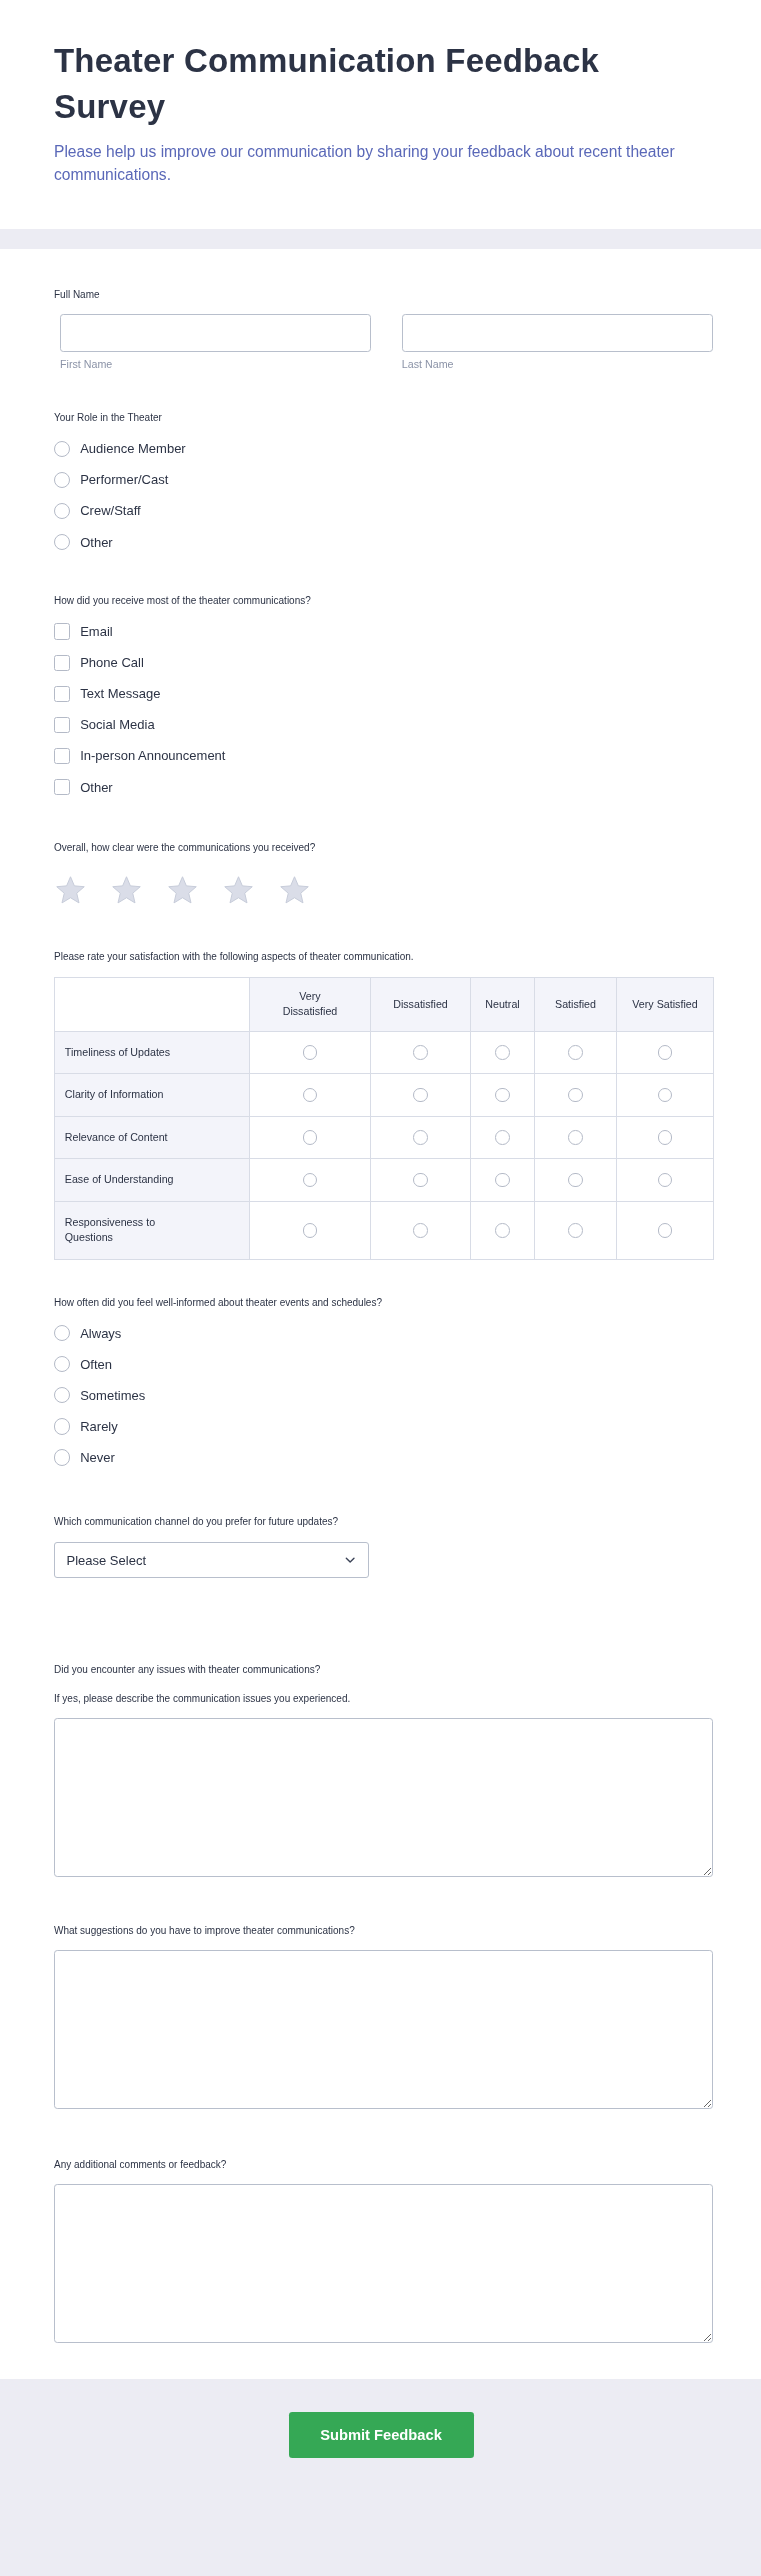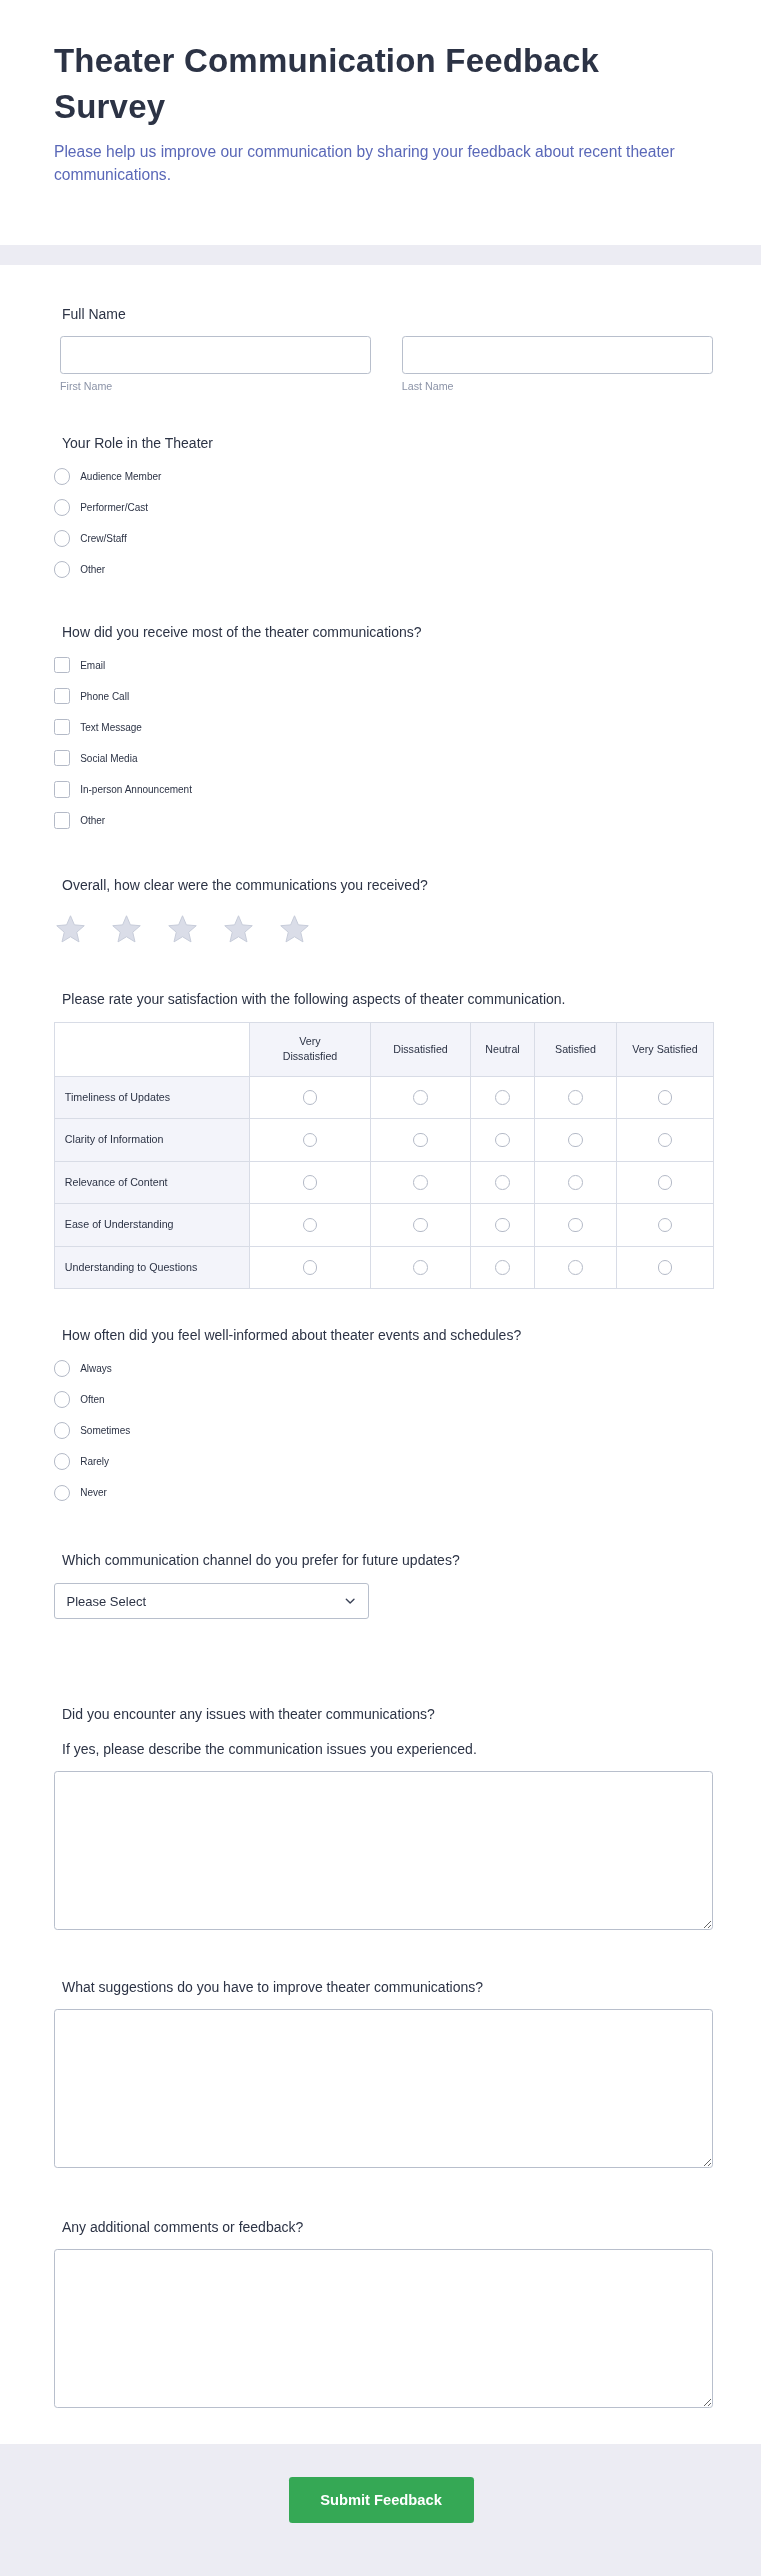--- a/index.html
+++ b/index.html
@@ -21,53 +21,53 @@
   html,body{background:var(--page-bg);}
   body{
     width:762px;
     min-height:2576px;
     margin:0;
     font-family:"Liberation Sans", sans-serif;
     color:var(--label-text);
   }
   .card{background:var(--card-bg);}
   
-  .header-card{padding:38px 49px 59px 54px;}
+  .header-card{padding:38px 49px 43px 54px;}
   .page-title{
     font-size:33px;font-weight:700;line-height:1.4;
     color:var(--title-text);max-width:606px;letter-spacing:0.2px;
   }
   .page-subtitle{
     margin-top:9.8px;font-size:15.6px;line-height:23px;
     color:var(--subtitle-text);max-width:631px;
   }
   
   .body-card{margin-top:19.7px;padding:39px 49px 33px 54px;}
   .question{margin-bottom:46px;}
-  .q-label{font-size:14px;font-weight:500;line-height:1.45;color:var(--label-text);margin-left:8px;}
+  .q-label{font-size:10px;font-weight:500;line-height:1.45;color:var(--label-text);}
   
   .name-row{display:flex;gap:24.6px;margin-top:11.5px;}
   .name-field{flex:1;padding-left:6px;}
   .text-input{
     width:100%;height:38px;border:0.8px solid var(--input-border);
     border-radius:3.3px;background:#fff;padding:0 9.8px;font-size:13px;
     font-family:inherit;color:var(--label-text);outline:none;
   }
   .sublabel{margin-top:6.6px;font-size:10.7px;color:var(--sublabel-text);}
   
   .options{margin-top:14.7px;}
   .option{display:flex;align-items:center;margin-bottom:14.7px;cursor:pointer;}
   .option:last-child{margin-bottom:0;}
   .radio,.checkbox{
     width:16.4px;height:16.4px;border:0.8px solid #b4bac7;background:#fff;
     margin-right:9.8px;flex:none;display:inline-block;
   }
   .radio{border-radius:50%;}
   .checkbox{border-radius:2.5px;}
-  .option-label{font-size:10px;color:var(--label-text);}
+  .option-label{font-size:13px;color:var(--label-text);}
   
   .stars{display:flex;gap:23px;margin-top:18px;}
   .star{display:block;cursor:pointer;}
   .star svg{width:33px;height:33px;display:block;}
   
   .matrix{
     border-collapse:collapse;margin-top:13px;width:659px;table-layout:fixed;
   }
   .matrix th,.matrix td{border:0.8px solid var(--table-border);vertical-align:middle;}
   .matrix thead th{
@@ -315,21 +315,21 @@
                 <span class="radio"></span>
               </td>
             <td class="cell">
                 <span class="radio"></span>
               </td>
             <td class="cell">
                 <span class="radio"></span>
               </td>
           </tr>
           <tr>
-            <td class="row-label"><span class="row-label-text">Understanding to Questions</span></td>
+            <td class="row-label"><span class="row-label-text">Responsiveness to Questions</span></td>
             <td class="cell">
                 <span class="radio"></span>
               </td>
             <td class="cell">
                 <span class="radio"></span>
               </td>
             <td class="cell">
                 <span class="radio"></span>
               </td>
             <td class="cell">

